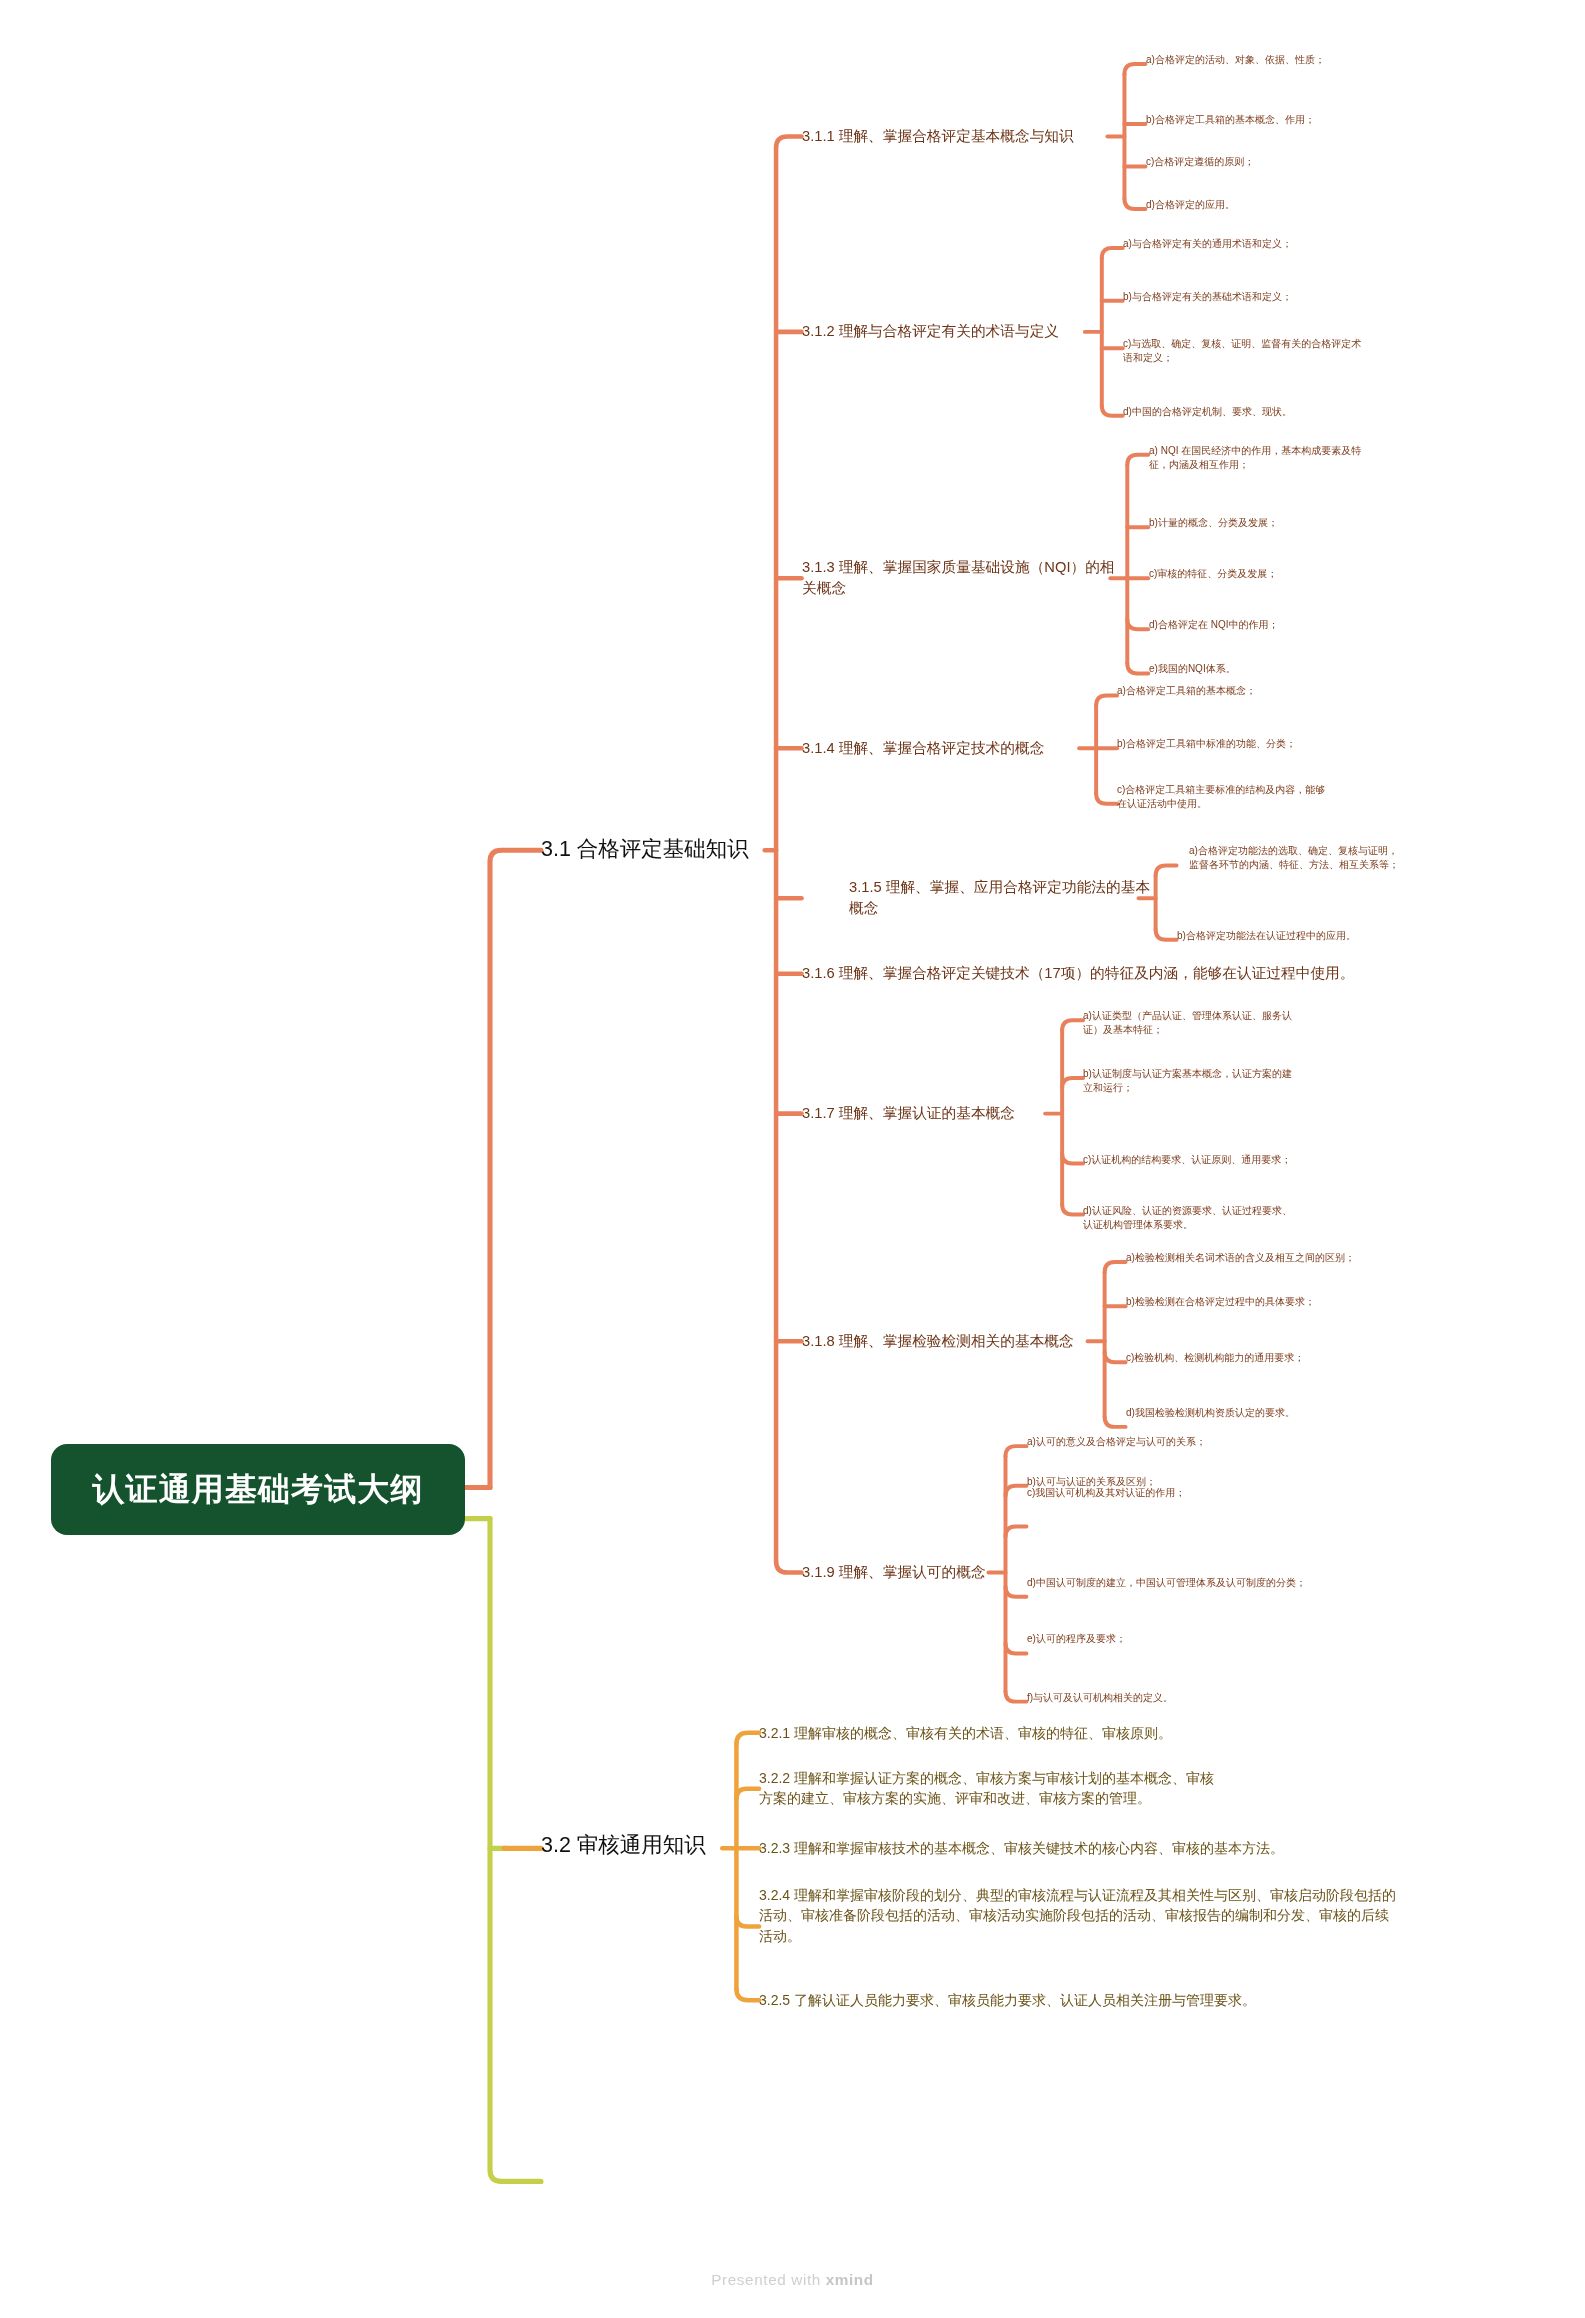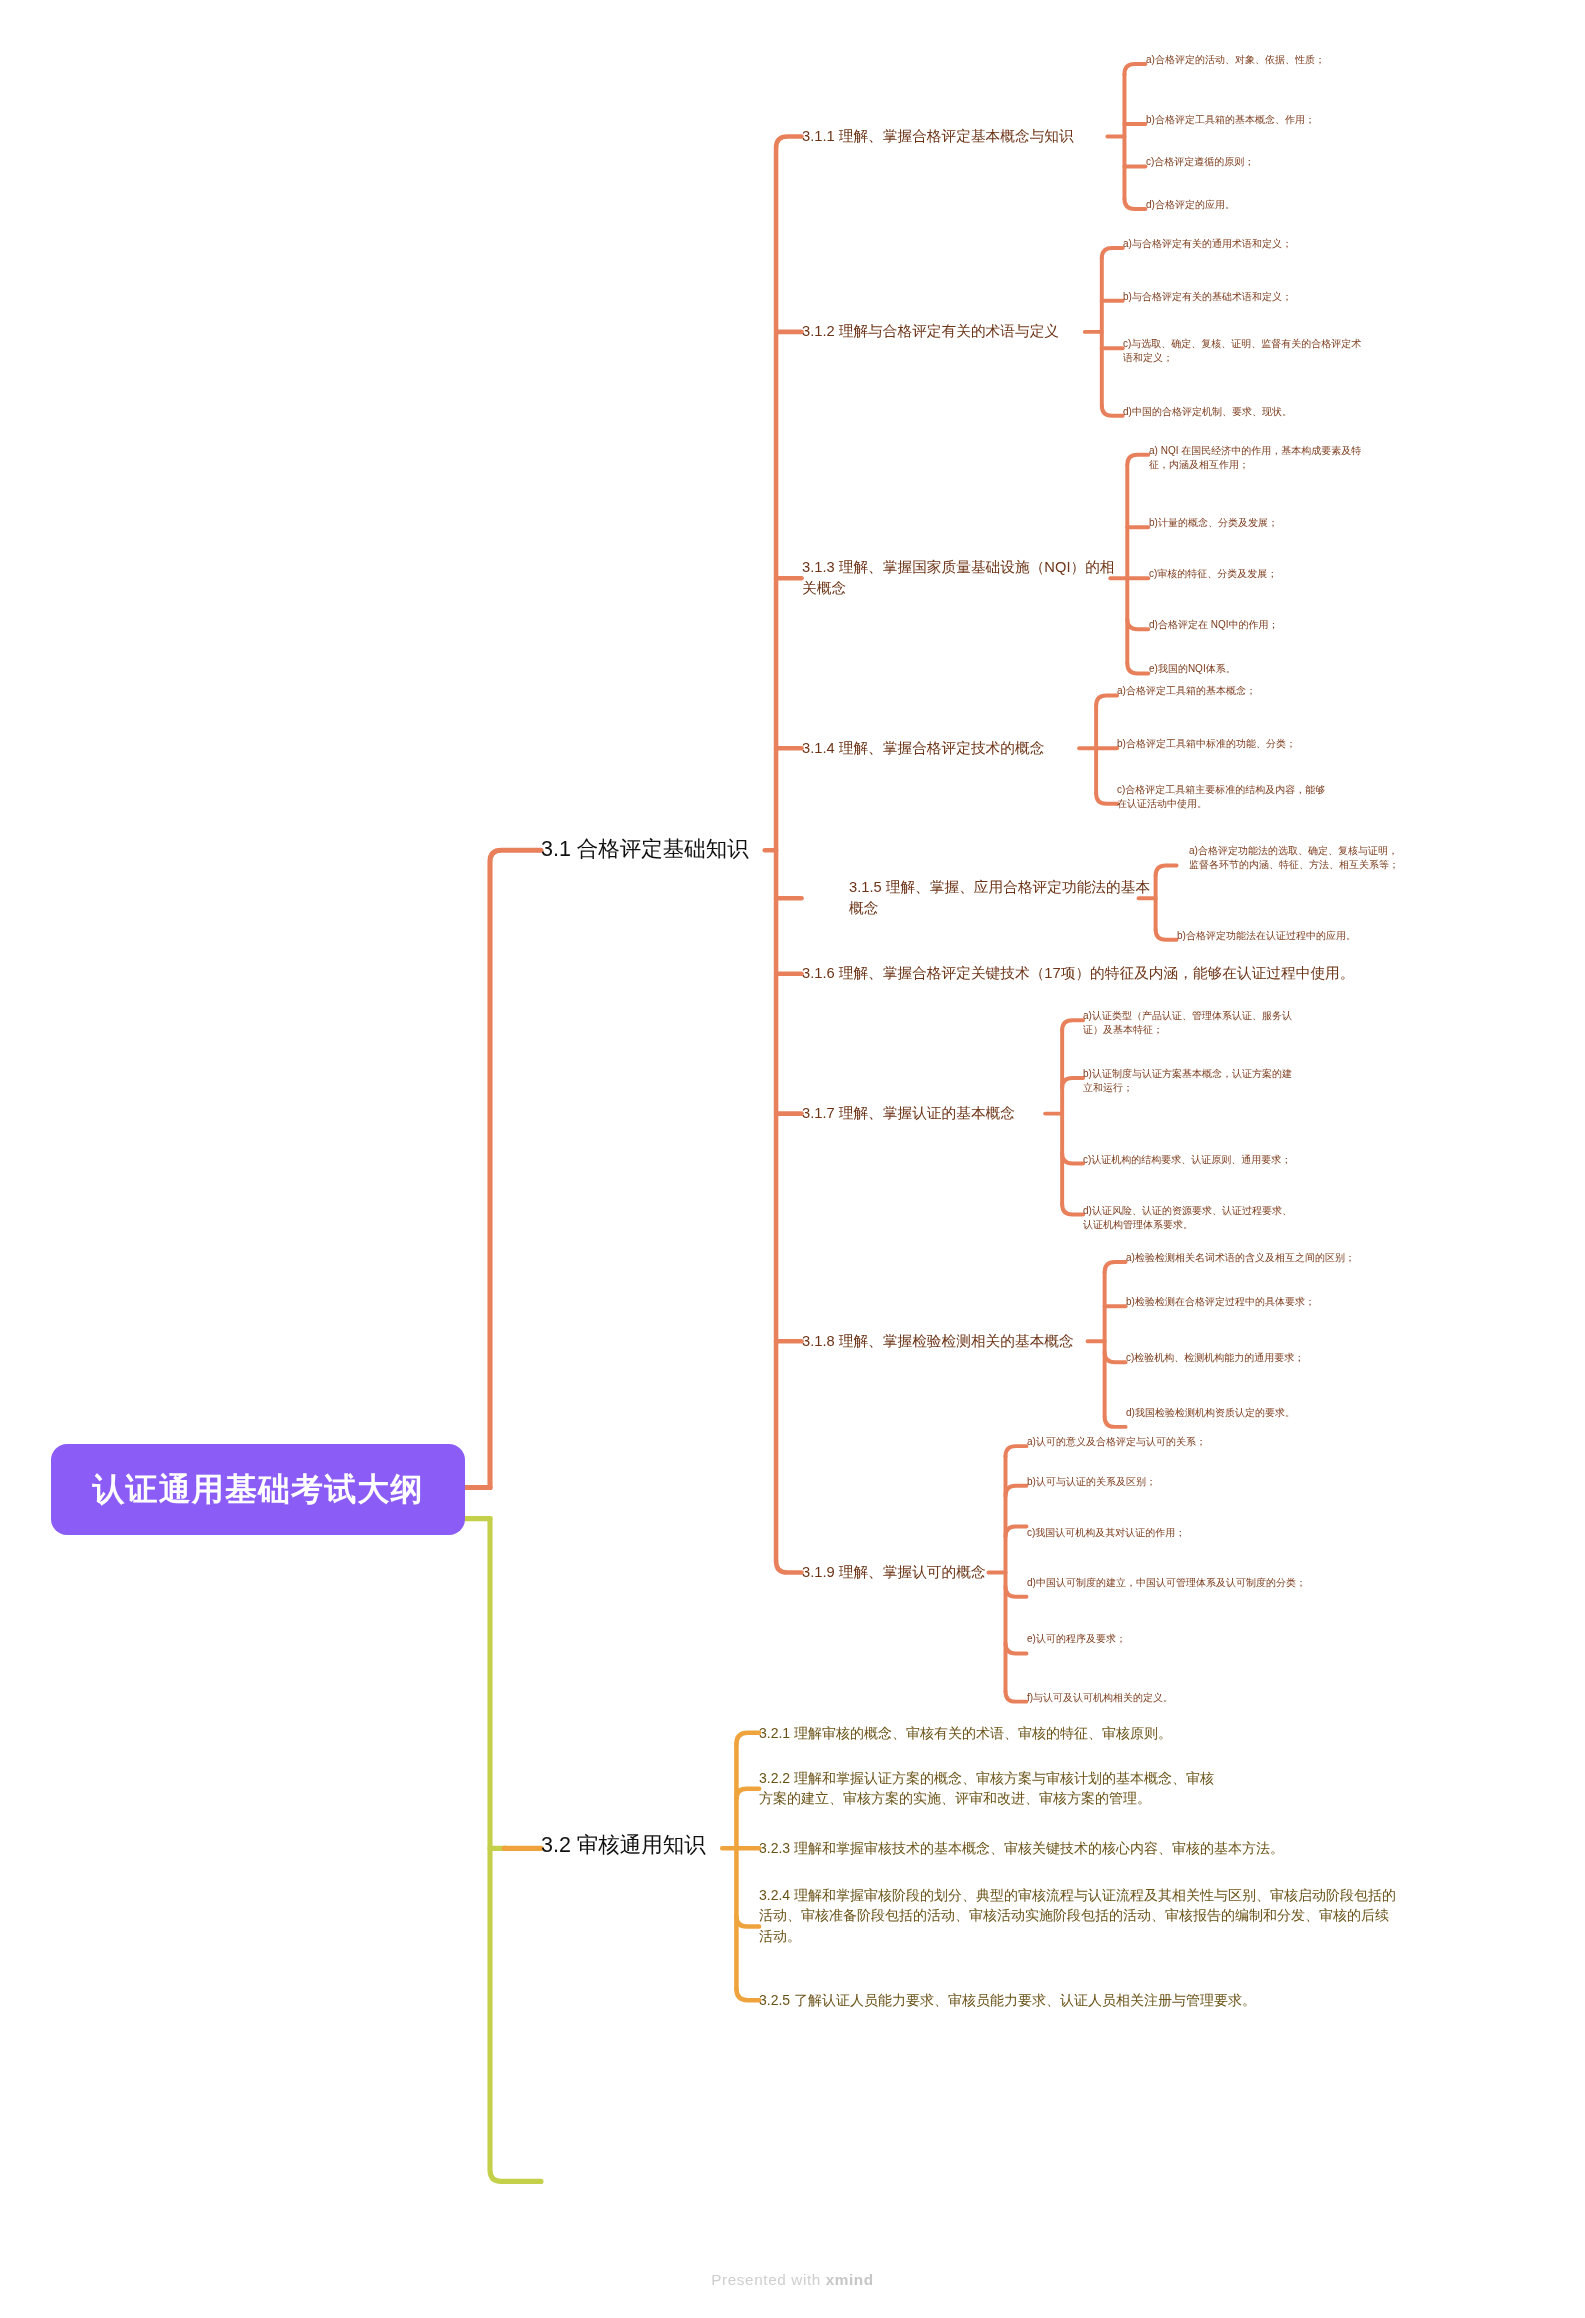--- a/index.html
+++ b/index.html
@@ -6,21 +6,21 @@
   body{
     font-family:"Liberation Serif","DejaVu Serif",serif;
     width:1585px;height:2319px;position:relative;overflow:hidden;
   }
   .canvas{position:absolute;left:0;top:0;width:1585px;height:2319px;}
   svg.wires{position:absolute;left:0;top:0;width:1585px;height:2319px;pointer-events:none;}
 
   
   #root-node{
     position:absolute;left:51px;top:1444px;width:414px;height:91px;
-    background:#8b5cf6;border-radius:16px;
+    background:#14532d;border-radius:16px;
     display:flex;align-items:center;justify-content:center;
     color:#ffffff;font-size:32px;font-weight:700;letter-spacing:1.1px;
     font-family:"Liberation Sans","DejaVu Sans",sans-serif;
   }
 
   
   .lvl1{
     position:absolute;color:#111111;font-size:21.5px;font-weight:400;
     font-family:"Liberation Sans","DejaVu Sans",sans-serif;
     white-space:nowrap;line-height:1.35;
@@ -211,21 +211,21 @@
 
   <div class="lvl2" style="left:802px;top:1331px;">3.1.8 理解、掌握检验检测相关的基本概念</div>
   <div class="lvl3" style="left:1126px;top:1251px;">a)检验检测相关名词术语的含义及相互之间的区别；</div>
   <div class="lvl3" style="left:1126px;top:1295px;">b)检验检测在合格评定过程中的具体要求；</div>
   <div class="lvl3" style="left:1126px;top:1351px;">c)检验机构、检测机构能力的通用要求；</div>
   <div class="lvl3" style="left:1126px;top:1406px;">d)我国检验检测机构资质认定的要求。</div>
 
   <div class="lvl2" style="left:802px;top:1562px;">3.1.9 理解、掌握认可的概念</div>
   <div class="lvl3" style="left:1027px;top:1435px;">a)认可的意义及合格评定与认可的关系；</div>
   <div class="lvl3" style="left:1027px;top:1475px;">b)认可与认证的关系及区别；</div>
-  <div class="lvl3" style="left:1027px;top:1526px;">c)我国认可机构及其对认证的作用；</div>
+  <div class="lvl3" style="left:1027px;top:1486px;">c)我国认可机构及其对认证的作用；</div>
   <div class="lvl3" style="left:1027px;top:1576px;">d)中国认可制度的建立，中国认可管理体系及认可制度的分类；</div>
   <div class="lvl3" style="left:1027px;top:1632px;">e)认可的程序及要求；</div>
   <div class="lvl3" style="left:1027px;top:1691px;">f)与认可及认可机构相关的定义。</div>
 
   <div class="lvl2b" style="left:759px;top:1723px;">3.2.1 理解审核的概念、审核有关的术语、审核的特征、审核原则。</div>
   <div class="lvl2b" style="left:759px;top:1768px;white-space:pre-line;">3.2.2 理解和掌握认证方案的概念、审核方案与审核计划的基本概念、审核
 方案的建立、审核方案的实施、评审和改进、审核方案的管理。</div>
   <div class="lvl2b" style="left:759px;top:1838px;">3.2.3 理解和掌握审核技术的基本概念、审核关键技术的核心内容、审核的基本方法。</div>
   <div class="lvl2b" style="left:759px;top:1885px;white-space:pre-line;">3.2.4 理解和掌握审核阶段的划分、典型的审核流程与认证流程及其相关性与区别、审核启动阶段包括的
 活动、审核准备阶段包括的活动、审核活动实施阶段包括的活动、审核报告的编制和分发、审核的后续

